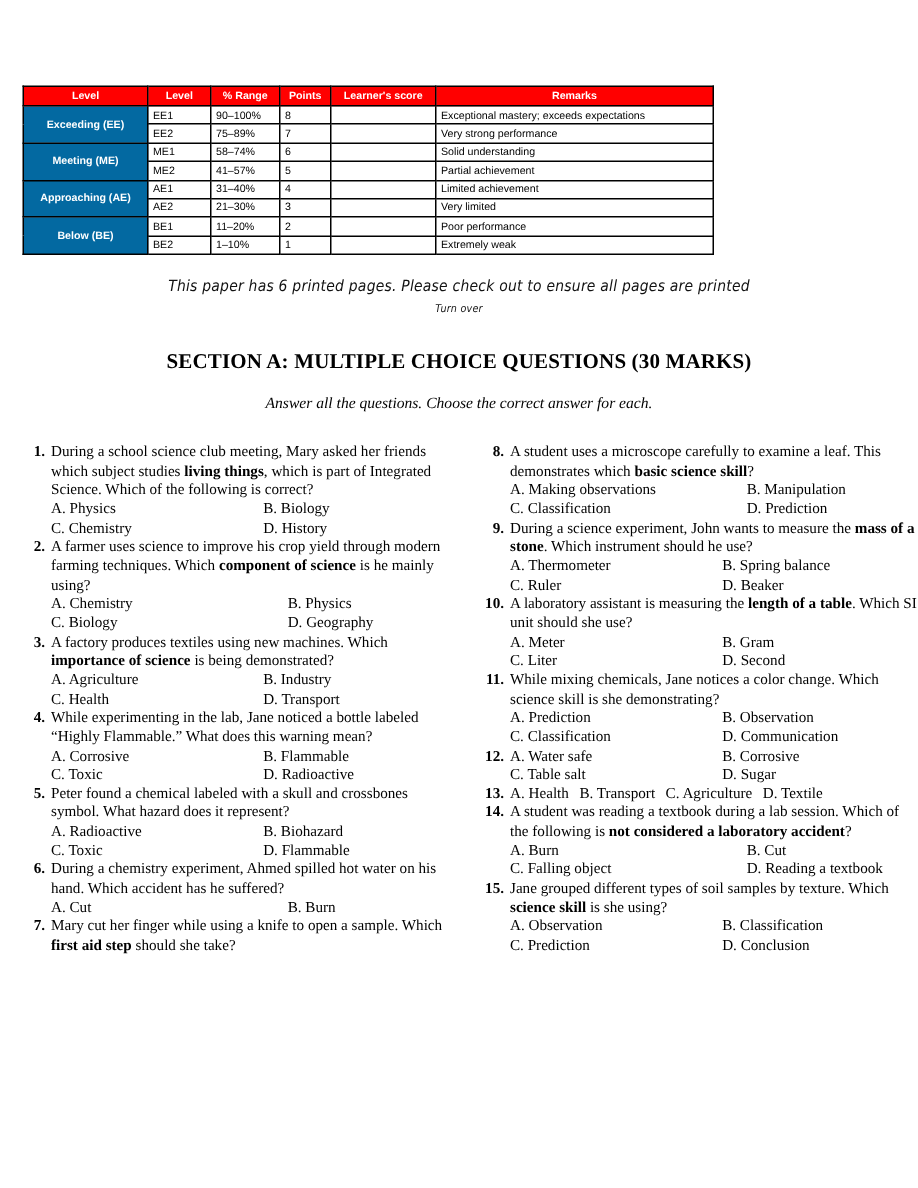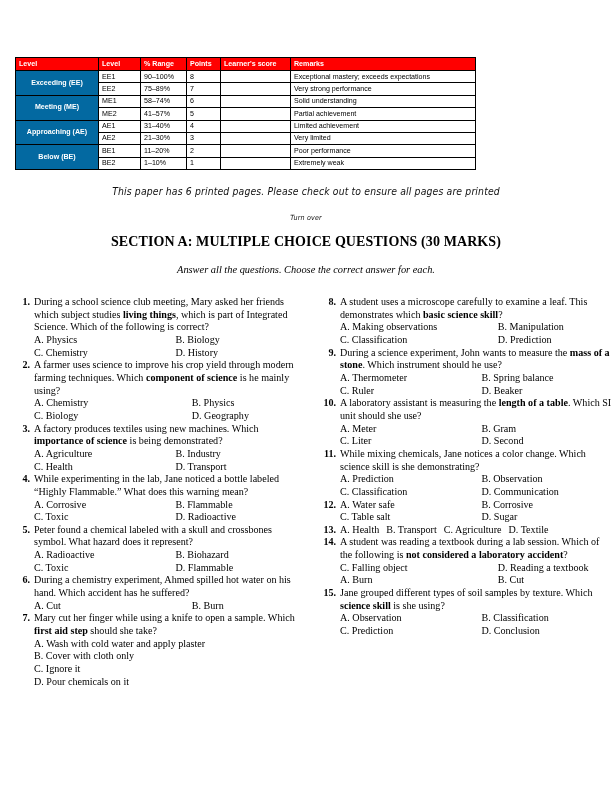--- a/index.html
+++ b/index.html
@@ -36,21 +36,21 @@
     padding: 1px 3px;
     line-height: 1.18;
     vertical-align: middle;
     height: 12.4px;
     box-sizing: border-box;
   }
   table.rubric thead th {
     background: #FF0000;
     color: #ffffff;
     font-weight: bold;
-    text-align: left;
+    text-align: center;
     height: 13px;
   }
   td.level-group {
     background: #0369a1;
     color: #ffffff;
     font-weight: bold;
     text-align: center;
   }
   td.body-cell {
     background: #ffffff;
@@ -73,21 +73,21 @@
     text-align: center;
     font-family: "DejaVu Sans", sans-serif;
     font-style: italic;
     font-size: 9.3px;
     letter-spacing: 0.15px;
     color: #111111;
     transform: scaleY(1.12);
   }
   #printed-pages-note { top: 186px; }
   #turn-over-note {
-    top: 214px;
+    top: 202px;
     font-size: 6.4px;
   }
 
   
   .section-heading {
     position: absolute;
     left: 0;
     top: 234px;
     width: 612px;
     text-align: center;
@@ -344,34 +344,20 @@
               <span class="opt">A. Cut</span>
               <span class="opt">B. Burn</span>
             </div>
           </div>
         </div>
       </div>
       <div class="question">
         <div class="q-num">7.</div>
         <div class="q-body">
           <p class="q-stem"><span>Mary cut her finger while using a knife to open a sample. Which </span><b>first aid step</b><span> should she take?</span></p>
-          <div class="options">
-            <div class="opt-row opt-stack">
-              <span class="opt">A. Wash with cold water and apply plaster</span>
-            </div>
-            <div class="opt-row opt-stack">
-              <span class="opt">B. Cover with cloth only</span>
-            </div>
-            <div class="opt-row opt-stack">
-              <span class="opt">C. Ignore it</span>
-            </div>
-            <div class="opt-row opt-stack">
-              <span class="opt">D. Pour chemicals on it</span>
-            </div>
-          </div>
         </div>
       </div>
     </div>
   <div class="column" id="column-right">
       <div class="question">
         <div class="q-num">8.</div>
         <div class="q-body">
           <p class="q-stem"><span>A student uses a microscope carefully to examine a leaf. This demonstrates which </span><b>basic science skill</b><span>?</span></p>
           <div class="options">
             <div class="opt-row opt-wide">
@@ -460,27 +446,27 @@
             </div>
           </div>
         </div>
       </div>
       <div class="question">
         <div class="q-num">14.</div>
         <div class="q-body">
           <p class="q-stem"><span>A student was reading a textbook during a lab session. Which of the following is </span><b>not considered a laboratory accident</b><span>?</span></p>
           <div class="options">
             <div class="opt-row opt-wide">
+              <span class="opt">A. Burn</span>
+              <span class="opt">B. Cut</span>
+            </div>
+            <div class="opt-row opt-wide">
               <span class="opt">C. Falling object</span>
               <span class="opt">D. Reading a textbook</span>
             </div>
-            <div class="opt-row opt-wide">
-              <span class="opt">A. Burn</span>
-              <span class="opt">B. Cut</span>
-            </div>
           </div>
         </div>
       </div>
       <div class="question">
         <div class="q-num">15.</div>
         <div class="q-body">
           <p class="q-stem"><span>Jane grouped different types of soil samples by texture. Which </span><b>science skill</b><span> is she using?</span></p>
           <div class="options">
             <div class="opt-row opt-2col">
               <span class="opt">A. Observation</span>

